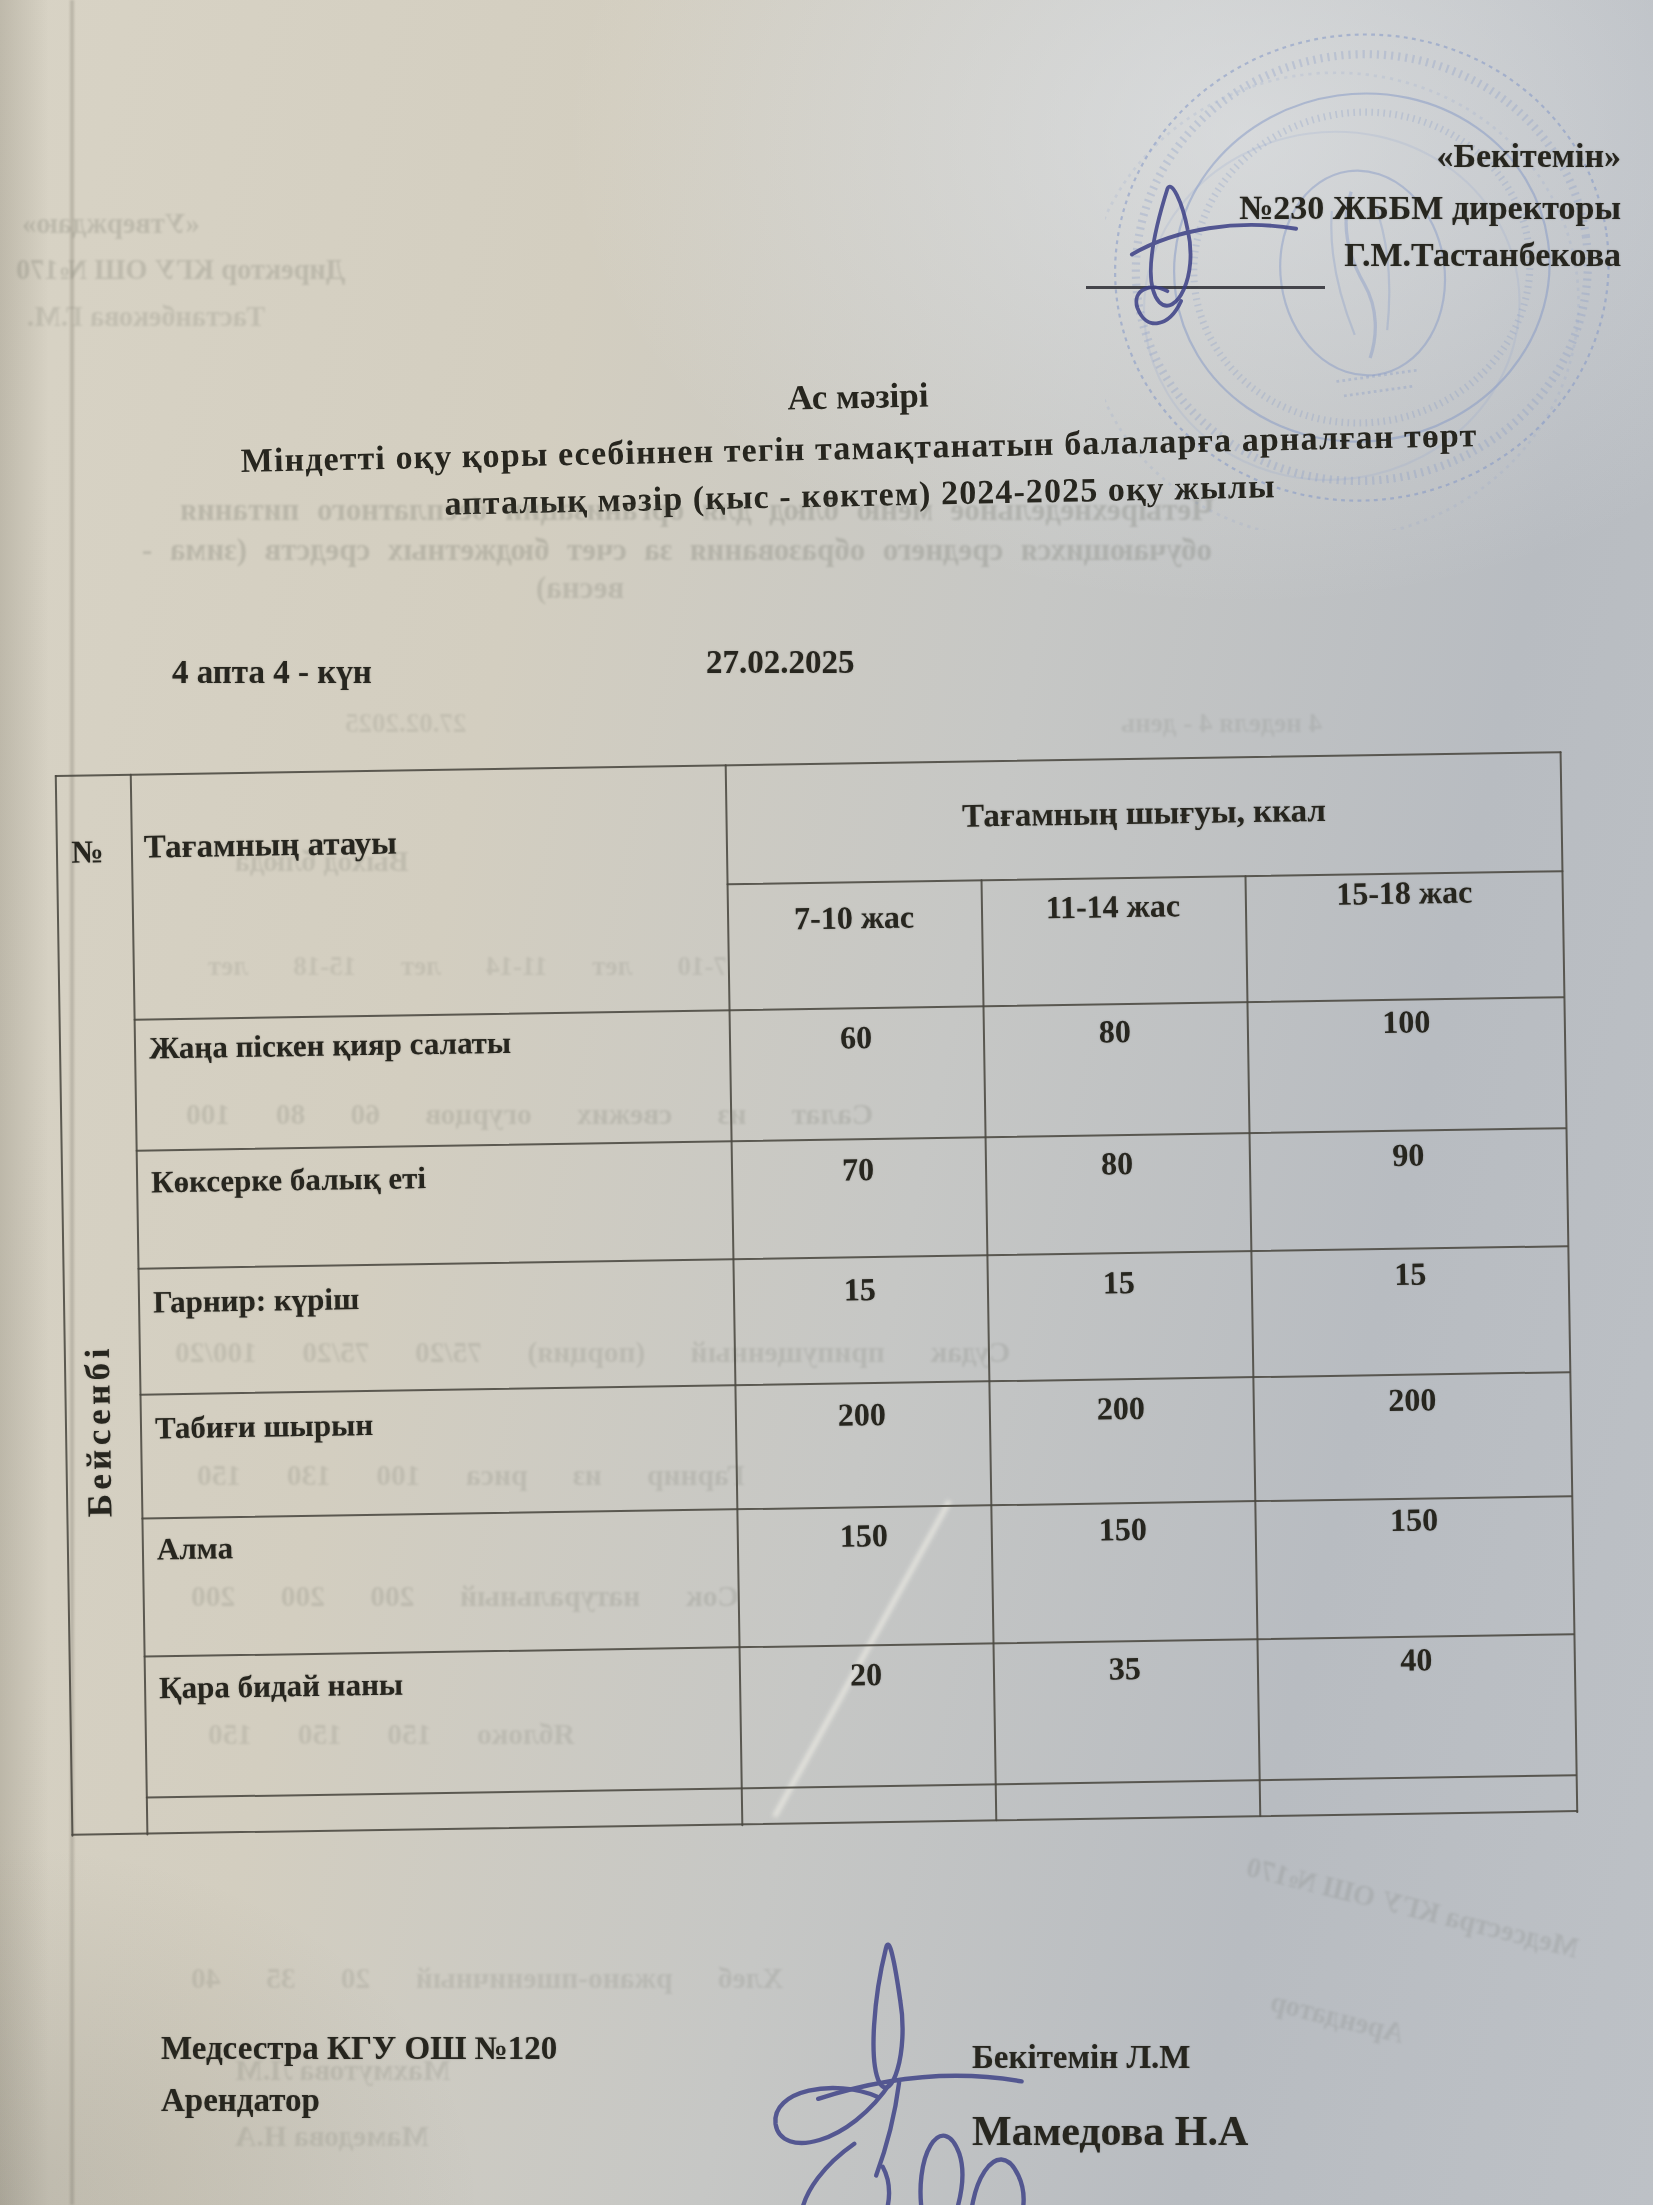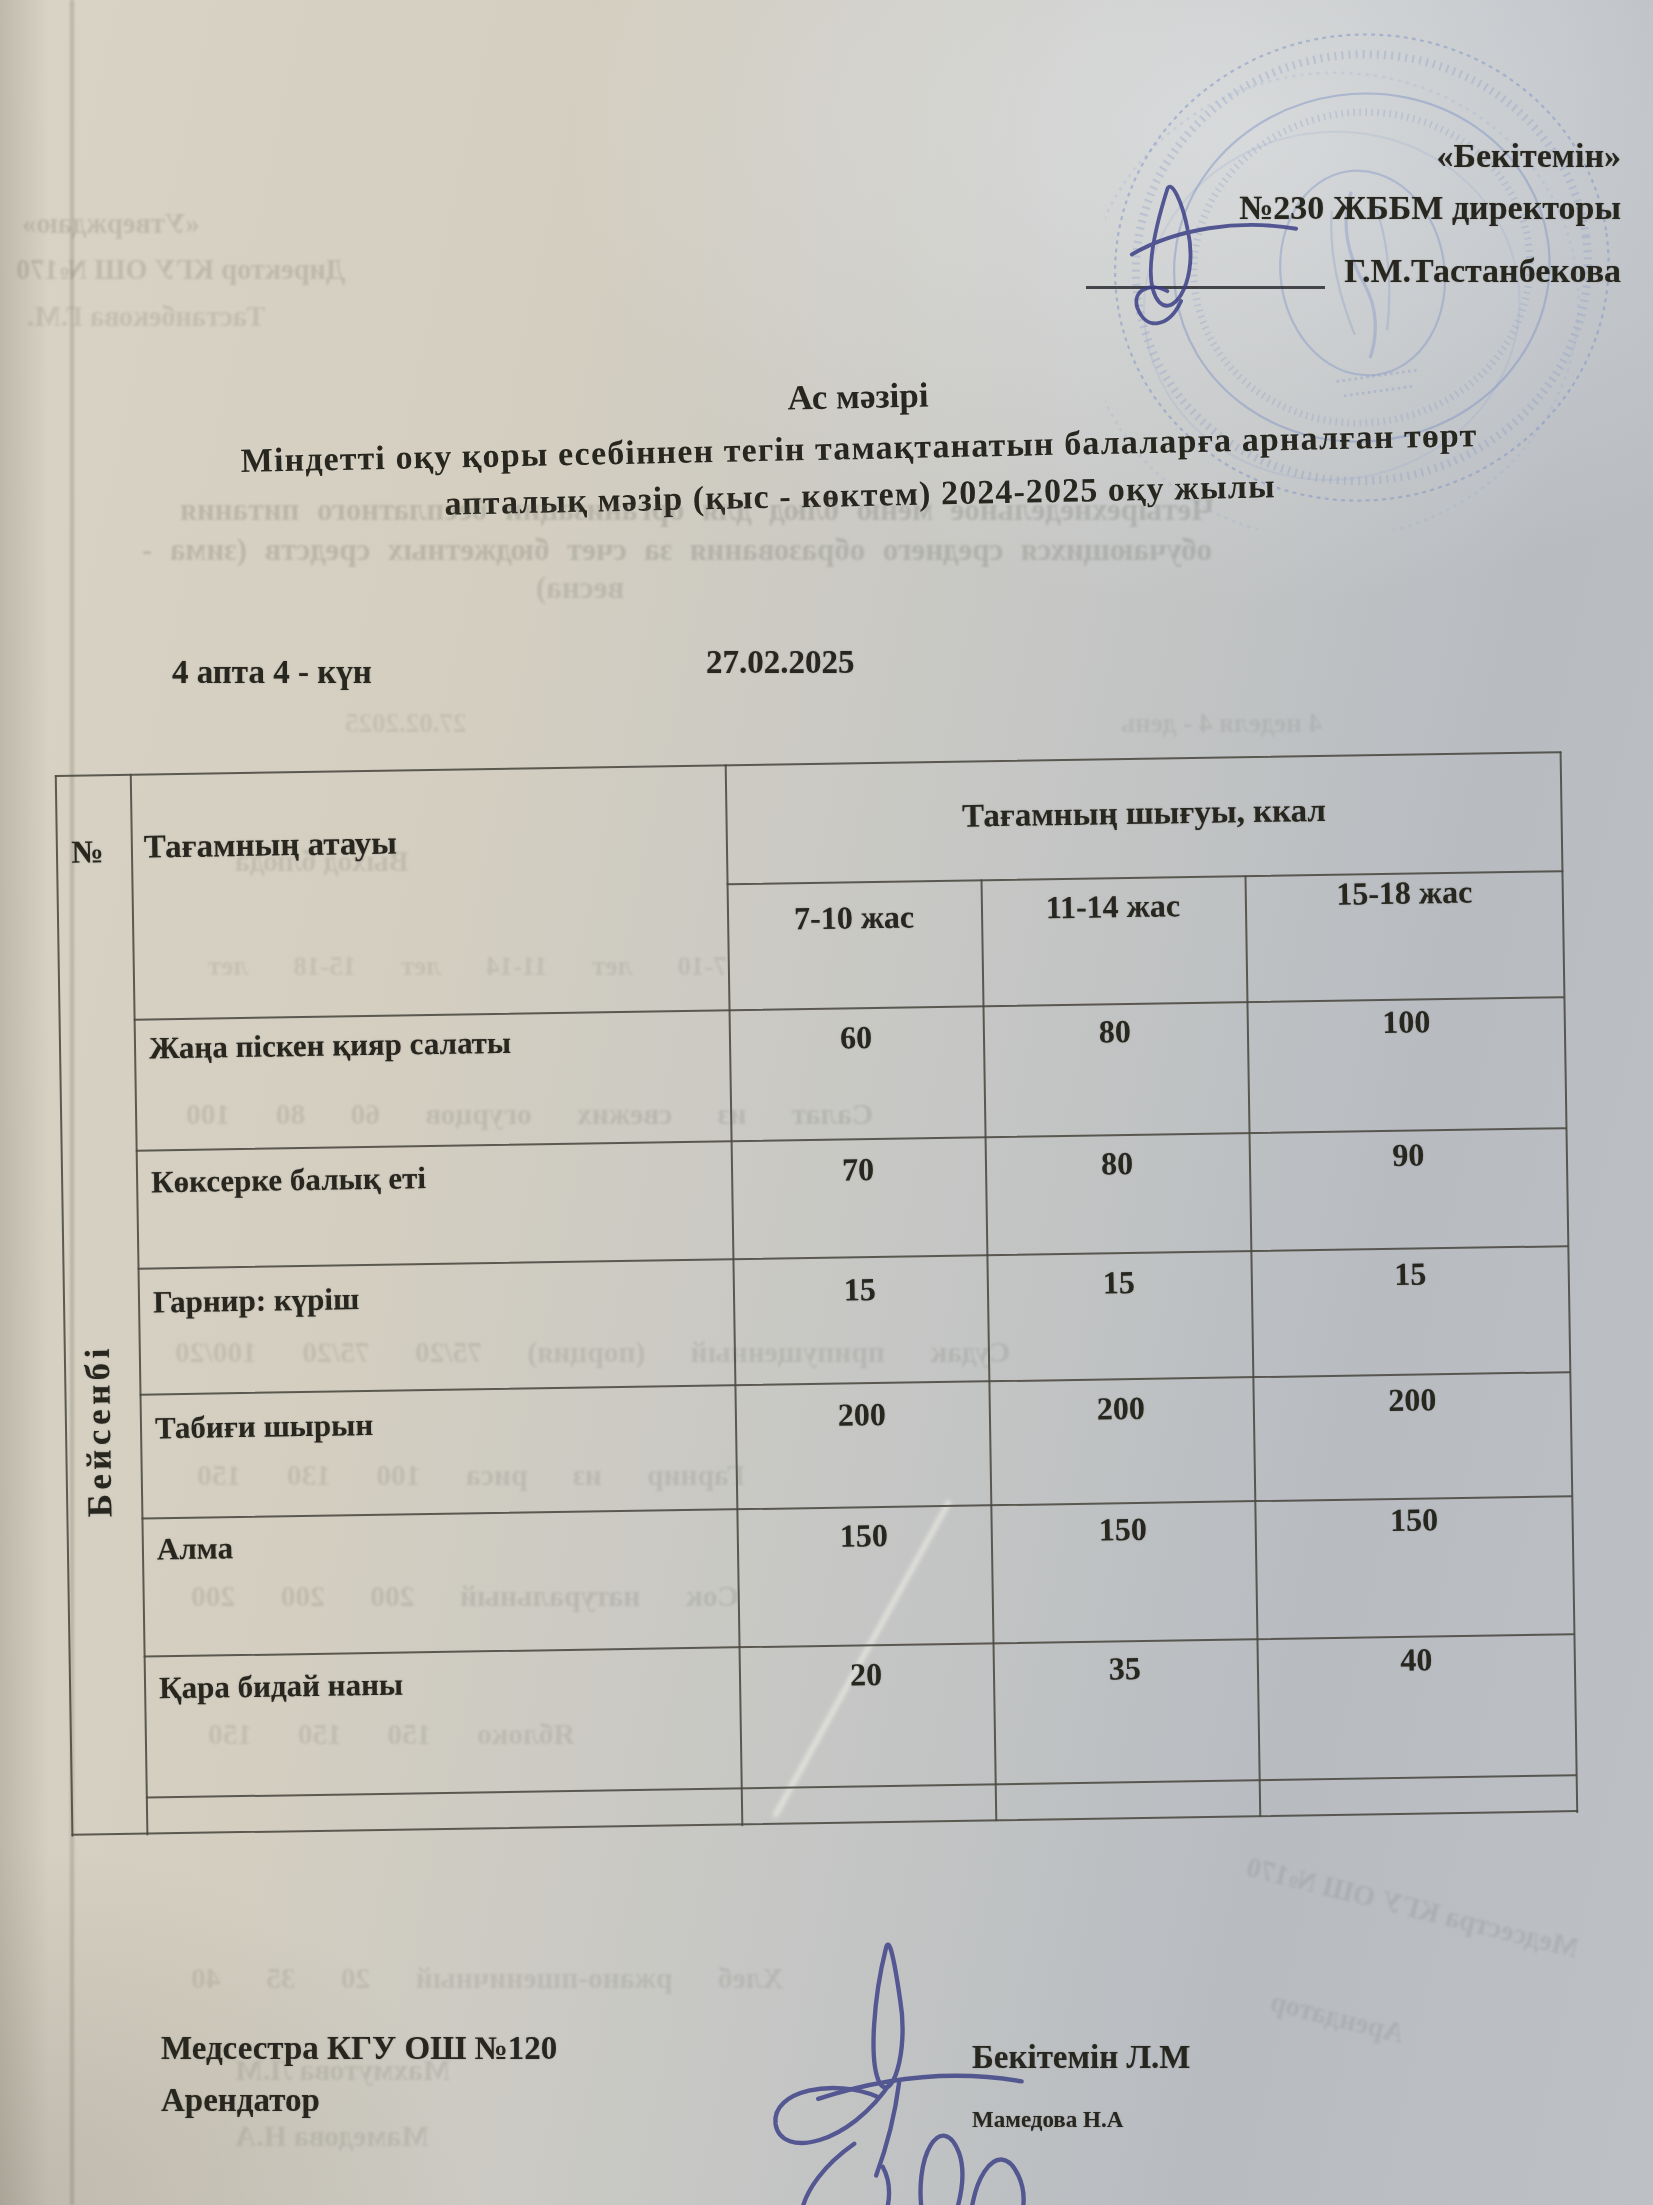--- a/index.html
+++ b/index.html
@@ -59,21 +59,21 @@
       <path d="M395,640 L545,640 M405,668 L535,668" stroke-width="5" stroke-dasharray="5 6" opacity="0.35"></path>
     </g>
     <g transform="translate(-55,70) rotate(-8 470 440)" fill="none" stroke="#8ea2cf" opacity="0.18">
       <ellipse cx="470" cy="440" rx="452" ry="426" stroke-width="5" stroke-dasharray="6 9"></ellipse>
       <ellipse cx="470" cy="440" rx="344" ry="318" stroke-width="4"></ellipse>
     </g>
   </svg>
 
   <div class="t" style="top:137px; right:33px; font-size:34px;margin-left:23px;">«Бекітемін»</div>
   <div class="t" style="top:189px; right:33px; font-size:34px;">№230 ЖББМ директоры</div>
-  <div class="t" style="top:252px; right:33px; font-size:34px;">Г.М.Тастанбекова</div>
+  <div class="t" style="top:236px; right:33px; font-size:34px;">Г.М.Тастанбекова</div>
   <div style="position:absolute; left:1086px; top:286px; width:239px; height:3.3px; background:#2b2b33; opacity:.85;"></div>
   <svg style="left:1099px;top:164px;" width="219" height="170" viewBox="0 0 400 310">
     <g fill="none" stroke="#3c4086" stroke-width="7" stroke-linecap="round" opacity="0.85">
       <path d="M125,45 C95,140 82,220 110,252 C140,282 182,205 162,120 C152,68 132,28 125,45"></path>
       <path d="M60,165 C140,118 255,100 360,118"></path>
       <path d="M150,250 C128,298 86,306 70,262 C60,230 95,215 125,232"></path>
     </g>
   </svg>
 
   <div id="title-block">
@@ -141,21 +141,21 @@
 
     <div class="t" style="left:90px; top:897px; font-size:31px;">Қара бидай наны</div>
     <div class="t cell-c" style="left:670px; top:894px; width:254px; font-size:32px;">20</div>
     <div class="t cell-c" style="left:924px; top:892px; width:264px; font-size:32px;">35</div>
     <div class="t cell-c" style="left:1188px; top:888px; width:319px; font-size:32px;">40</div>
   </div>
 
   <div class="t" style="left:161px; top:2030px; font-size:33px;">Медсестра КГУ ОШ №120</div>
   <div class="t" style="left:161px; top:2082px; font-size:33px;">Арендатор</div>
   <div class="t" style="left:972px; top:2039px; font-size:33px;">Бекітемін  Л.М</div>
-  <div class="t" style="left:972px; top:2107px; font-size:23px;">Мамедова Н.А</div>
+  <div class="t" style="left:972px; top:2107px; font-size:42px;">Мамедова Н.А</div>
 
   <svg style="left:711px;top:1914px;" width="350" height="291" viewBox="0 0 640 532">
     <g fill="none" stroke="#3c4086" stroke-width="8" stroke-linecap="round" opacity="0.82">
       <path d="M320,62 C298,150 288,268 308,308 C330,348 362,252 346,158 C336,88 326,38 320,62"></path>
       <path d="M196,338 C300,304 430,282 568,306"></path>
       <path d="M330,306 C252,424 128,448 118,384 C110,322 226,300 304,334"></path>
       <path d="M344,308 C334,386 316,440 302,478"></path>
       <path d="M262,420 C150,498 128,610 230,614 C310,616 346,520 314,462"></path>
       <path d="M388,560 C366,440 424,356 454,438 C474,498 436,596 406,628"></path>
       <path d="M476,598 C464,498 524,398 562,478 C592,540 544,628 504,658"></path>

